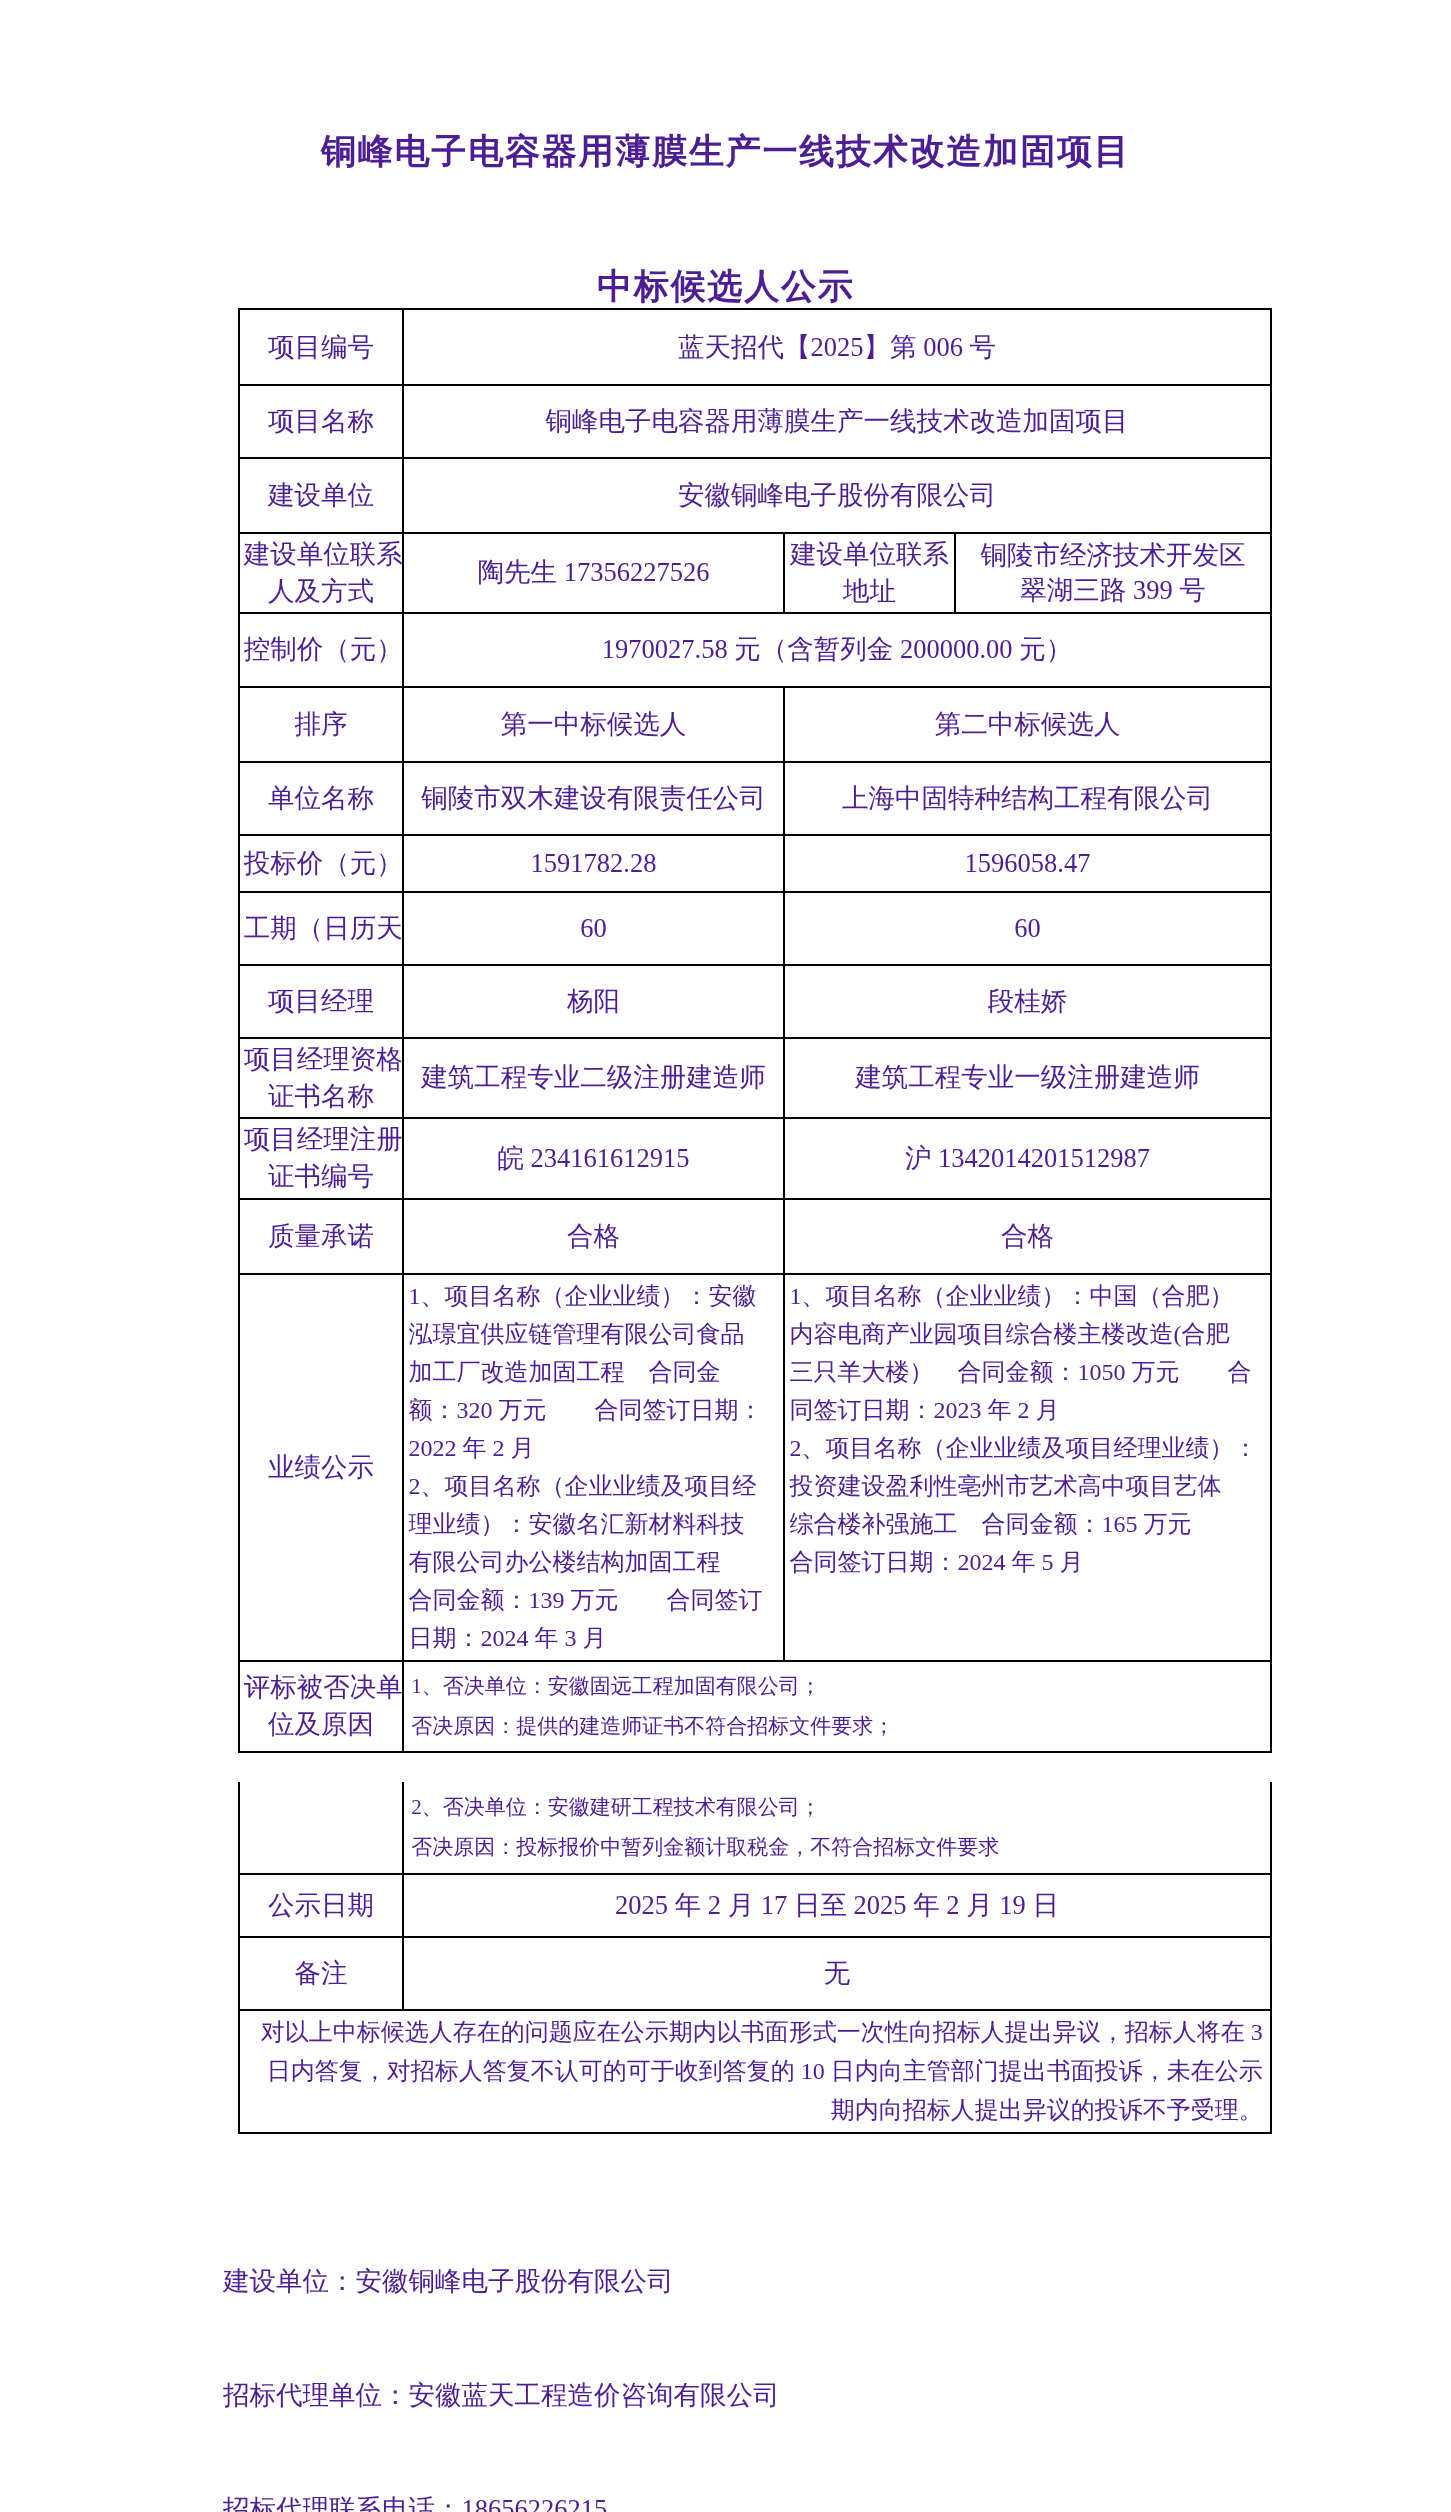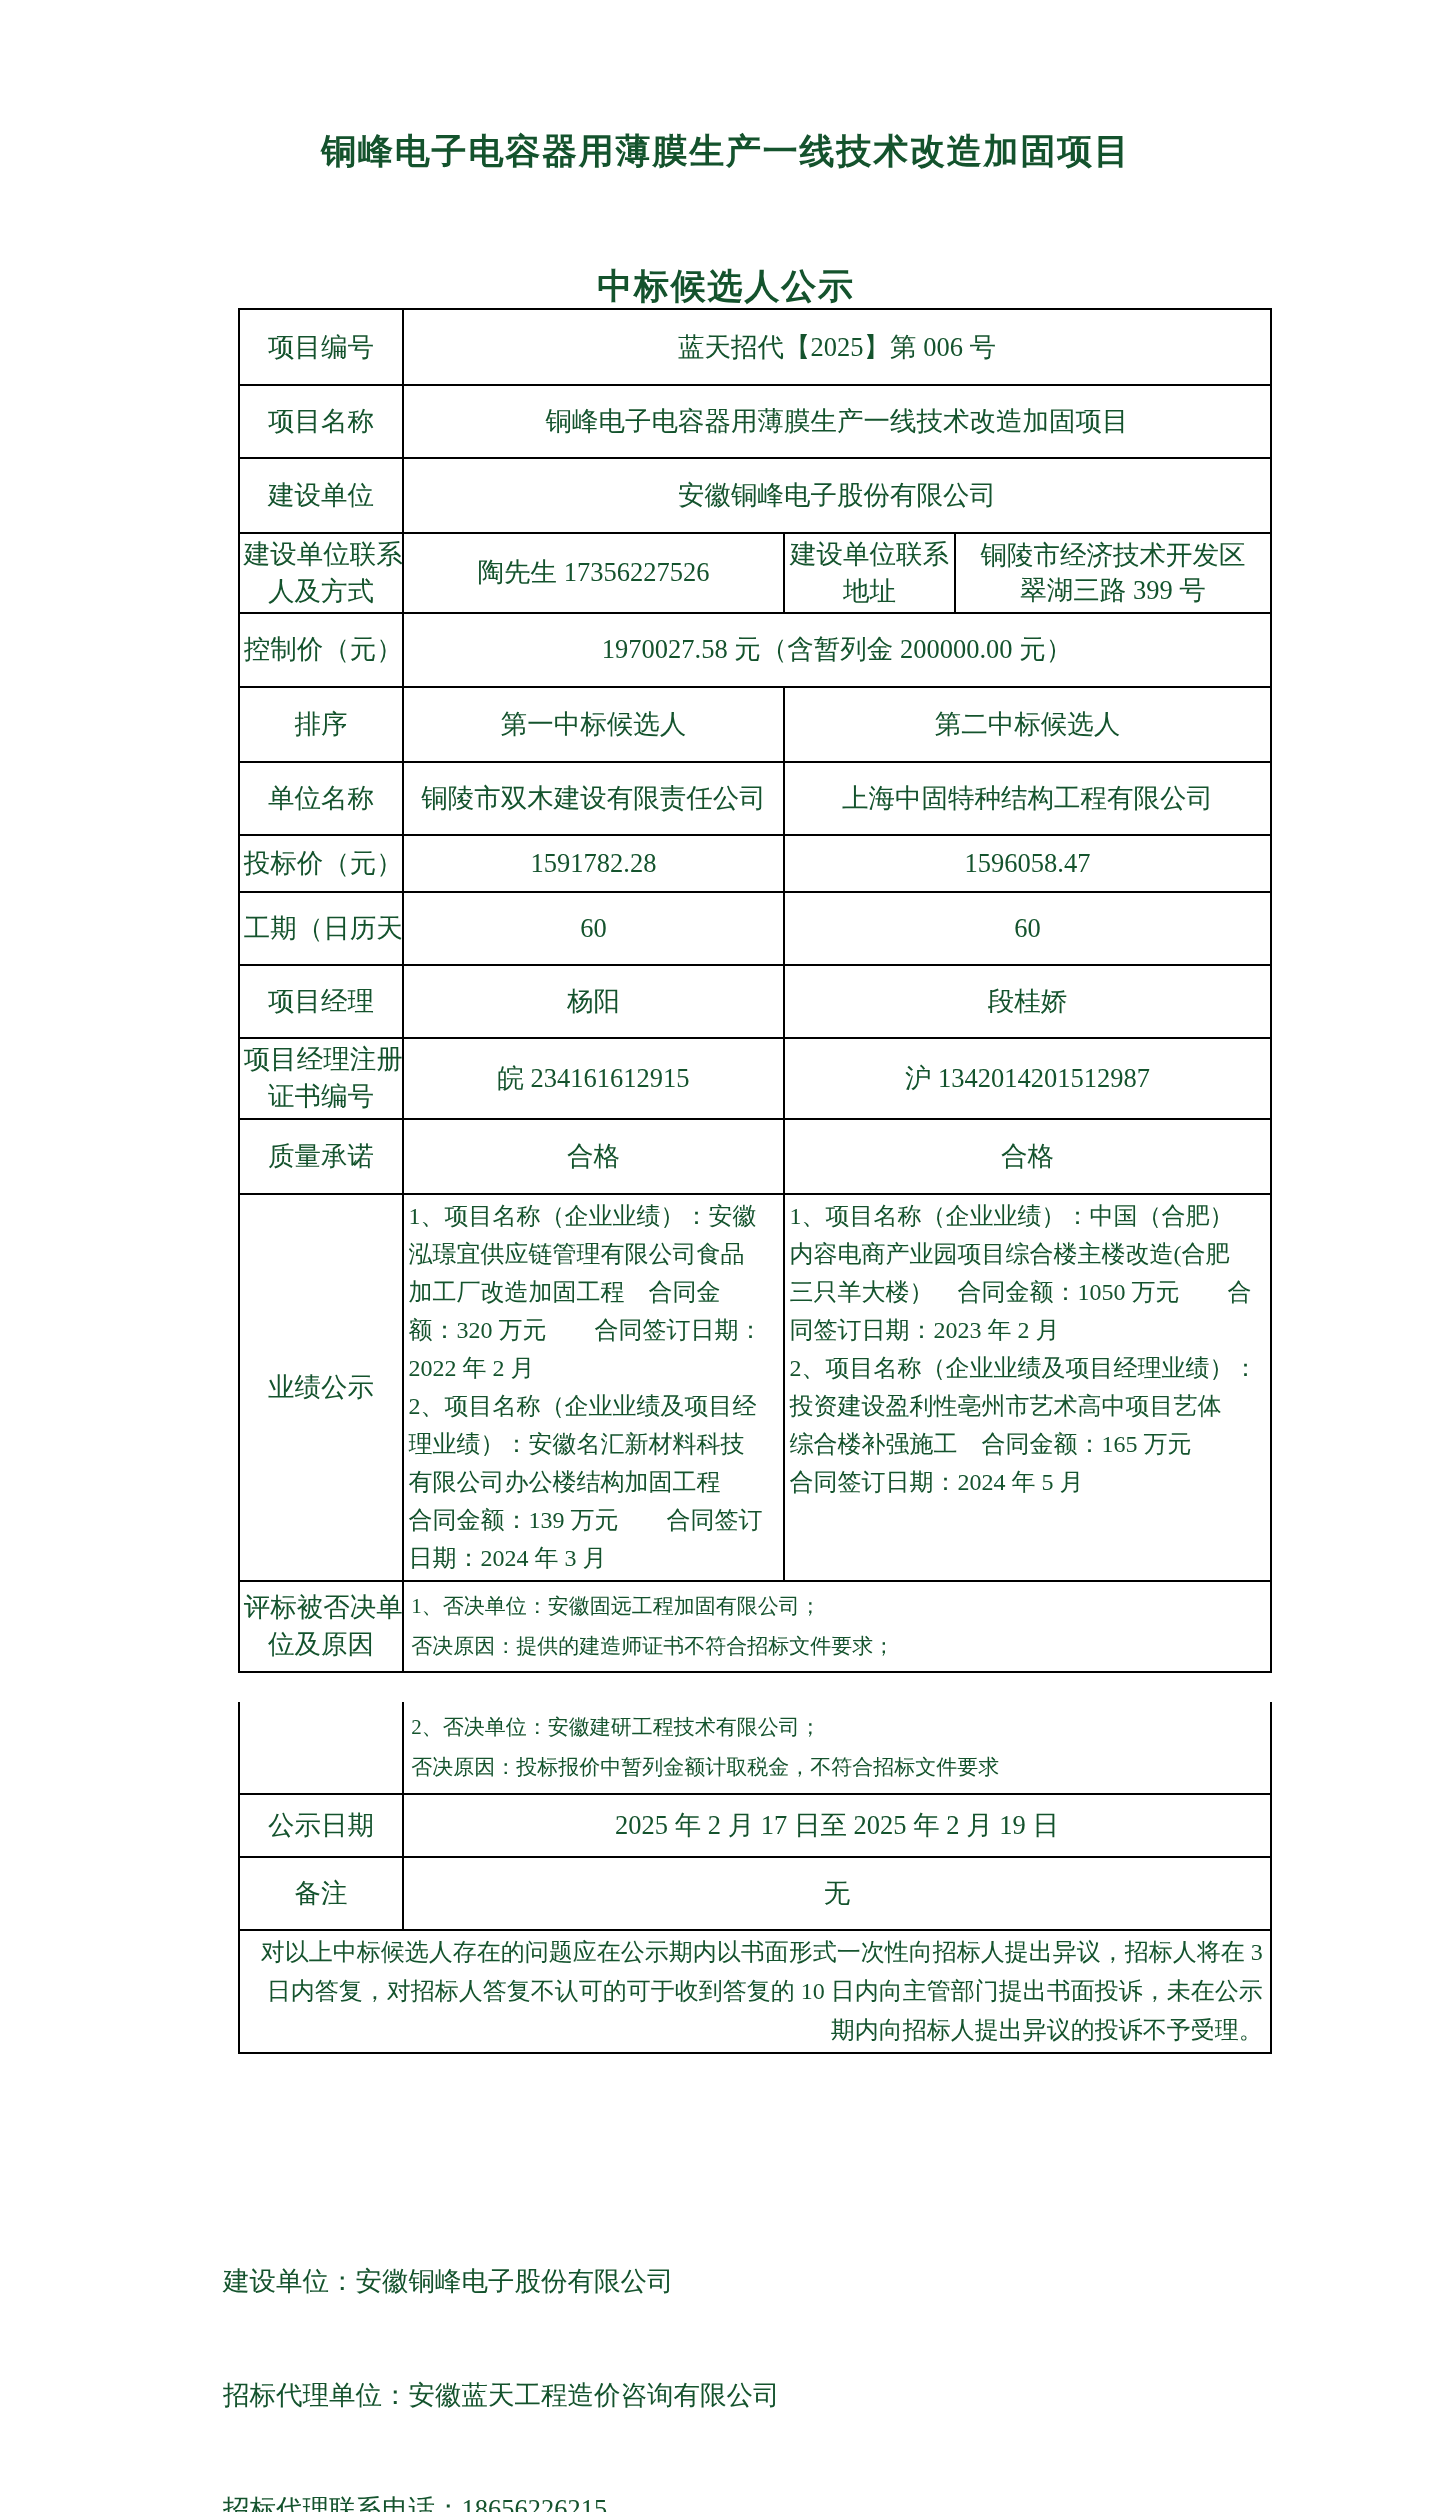--- a/index.html
+++ b/index.html
@@ -1,20 +1,20 @@
 <!DOCTYPE html>
 <html lang="zh" style="font-size:14.6px"><head>
 <meta charset="utf-8">
 <style>
   html,body{margin:0;padding:0;background:#fff;}
   .page{
     position:relative;
     width:1452px;height:2512px;
     background:#ffffff;
-    color:#14532d;
+    color:#4c1d95;
     font-family:"Liberation Serif","DejaVu Serif",serif;
     overflow:hidden;
   }
   .doc-title{
     position:absolute;left:0;width:100%;
     text-align:center;font-weight:bold;
     font-size:35px;letter-spacing:1.8px;line-height:40px;
     white-space:pre;
   }
   .doc-title.line1{top:132px;}
@@ -127,20 +127,26 @@
         <td class="val">60</td>
         <td class="val" colspan="2">60</td>
       </tr>
 
       <tr style="height:73px">
         <td class="lbl">项目经理</td>
         <td class="val">杨阳</td>
         <td class="val" colspan="2">段桂娇</td>
       </tr>
 
+      <tr style="height:80px">
+        <td class="lbl">项目经理资格
+证书名称</td>
+        <td class="val">建筑工程专业二级注册建造师</td>
+        <td class="val" colspan="2">建筑工程专业一级注册建造师</td>
+      </tr>
 
       <tr style="height:81px">
         <td class="lbl">项目经理注册
 证书编号</td>
         <td class="val">皖 234161612915</td>
         <td class="val" colspan="2">沪 1342014201512987</td>
       </tr>
 
       <tr style="height:75px">
         <td class="lbl">质量承诺</td>

